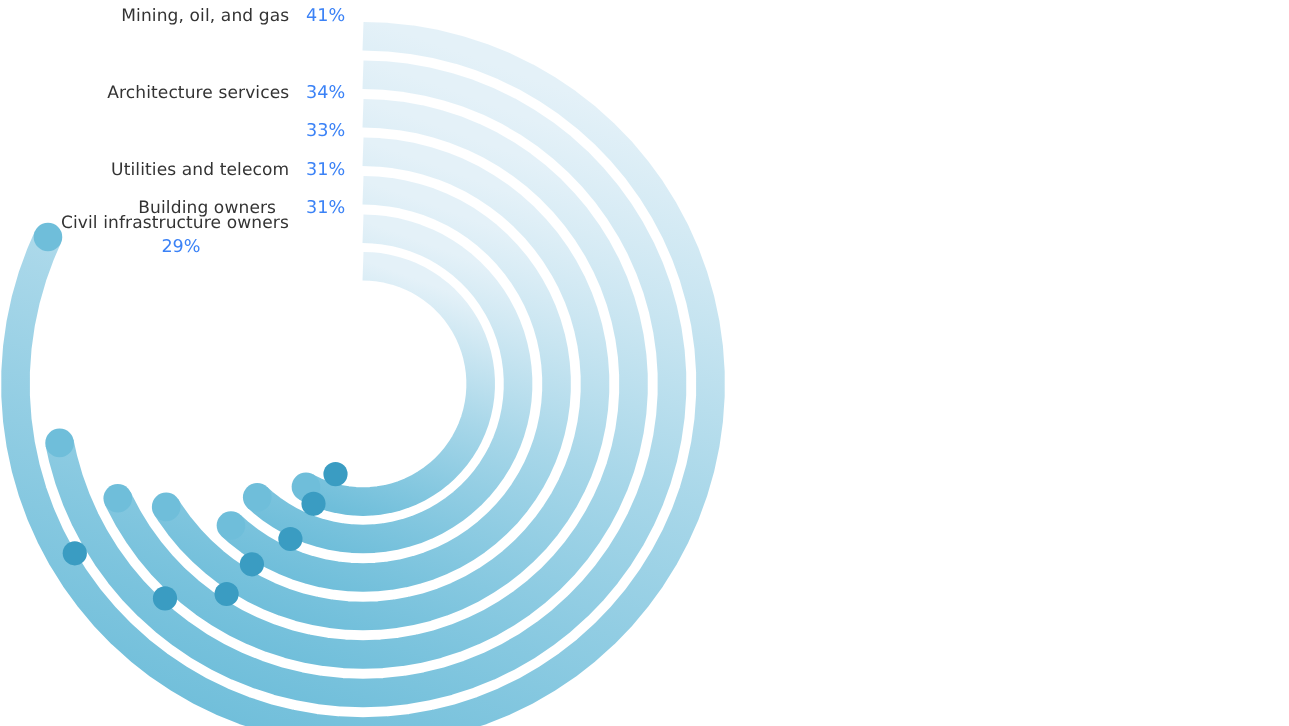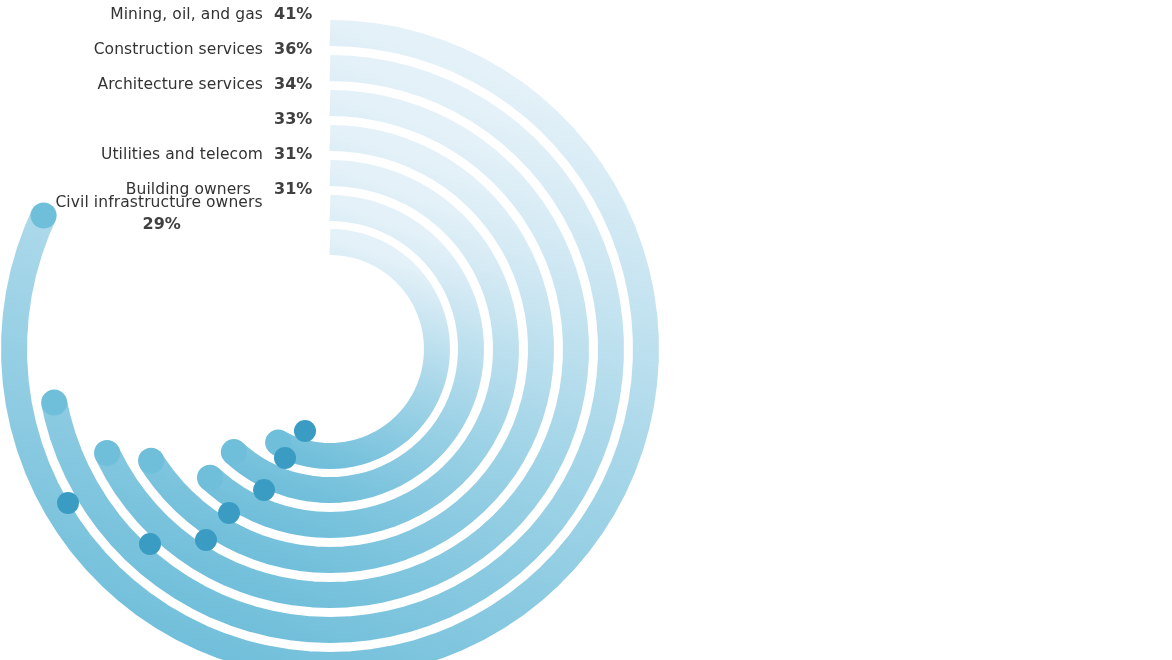--- a/index.html
+++ b/index.html
@@ -51,26 +51,26 @@
   }
   .cat-label {
     font-size: 15.5px;
     color: #333333;
     font-weight: 400;
     letter-spacing: 0.1px;
     line-height: 22px;
   }
   .cat-value {
     font-size: 16px;
-    color: #404040;
-    font-weight: bold;
+    color: #3b82f6;
+    font-weight: normal;
     line-height: 22px;
     margin-left: 11px;
     min-width: 44px;
-    text-align: left;
+    text-align: center;
   }
 </style>
 </head>
 <body>
 
 <div id="chart-root">
 
   <svg id="radial-svg" viewBox="0 0 1172 660" xmlns="http://www.w3.org/2000/svg">
     <defs id="arc-gradients">
         <linearGradient id="arcgrad0" gradientUnits="userSpaceOnUse" x1="377.4" y1="33" x2="156.2" y2="649.2">
@@ -136,24 +136,20 @@
       </g>
   </svg>
 
   <div id="label-column">
 
     <div class="label-row" style="top:3px;">
       <span class="cat-label">Mining, oil, and gas</span>
       <span class="cat-value">41%</span>
     </div>
 
-    <div class="label-row" style="top:38px;">
-      <span class="cat-label">Construction services</span>
-      <span class="cat-value">36%</span>
-    </div>
 
     <div class="label-row" style="top:73px;">
       <span class="cat-label">Architecture services</span>
       <span class="cat-value">34%</span>
     </div>
 
     <div class="label-row" style="top:108px;">
       <span class="cat-value">33%</span>
     </div>
 

